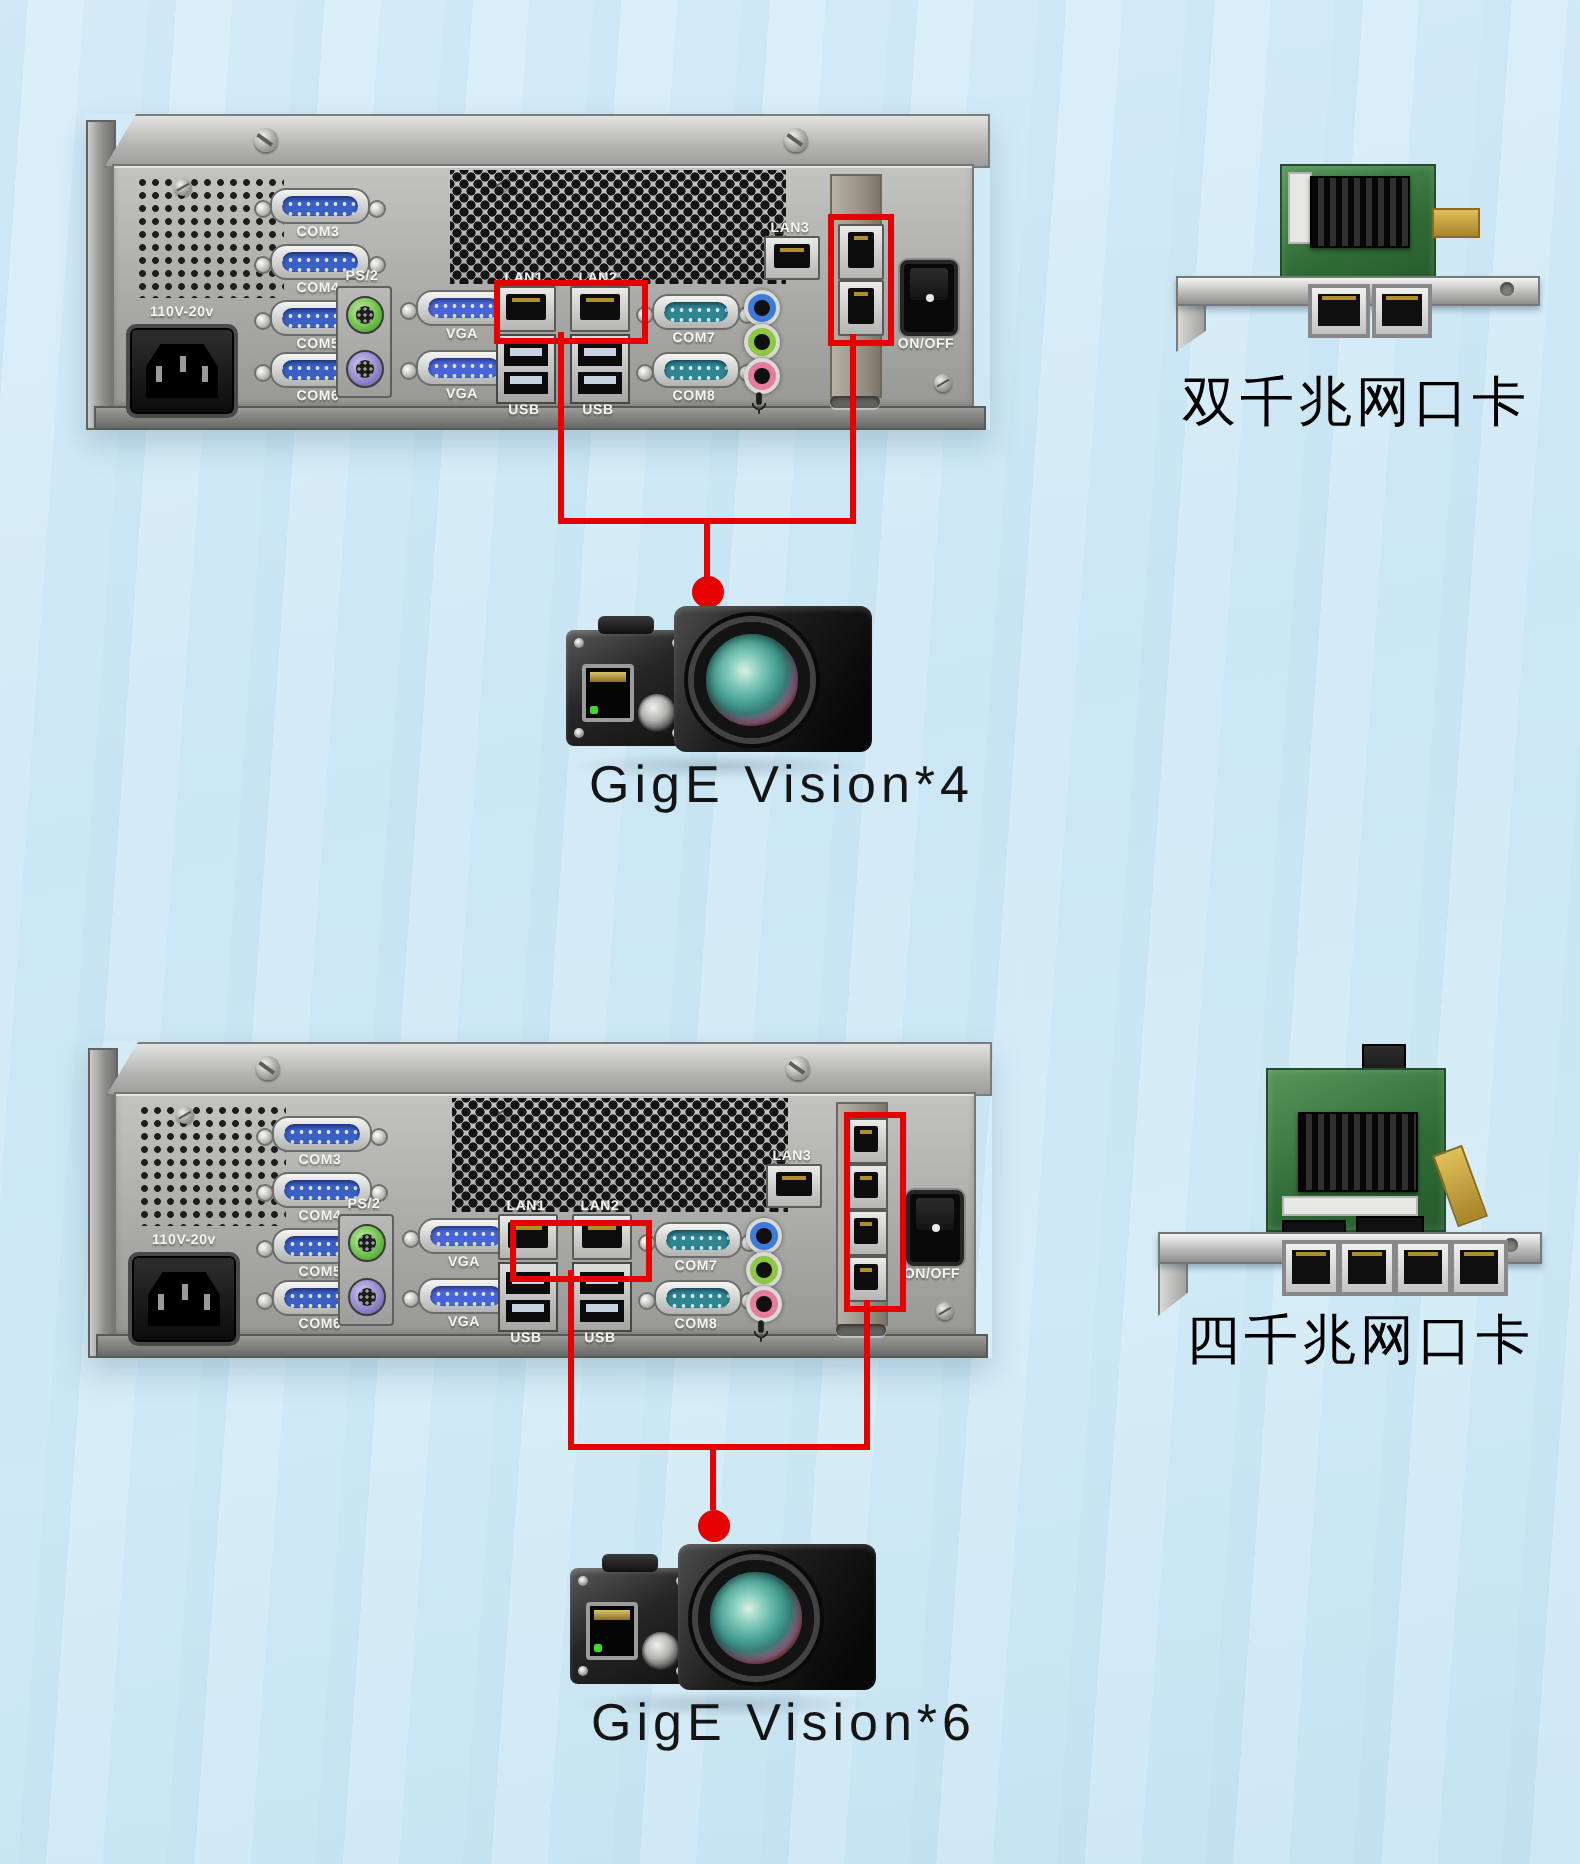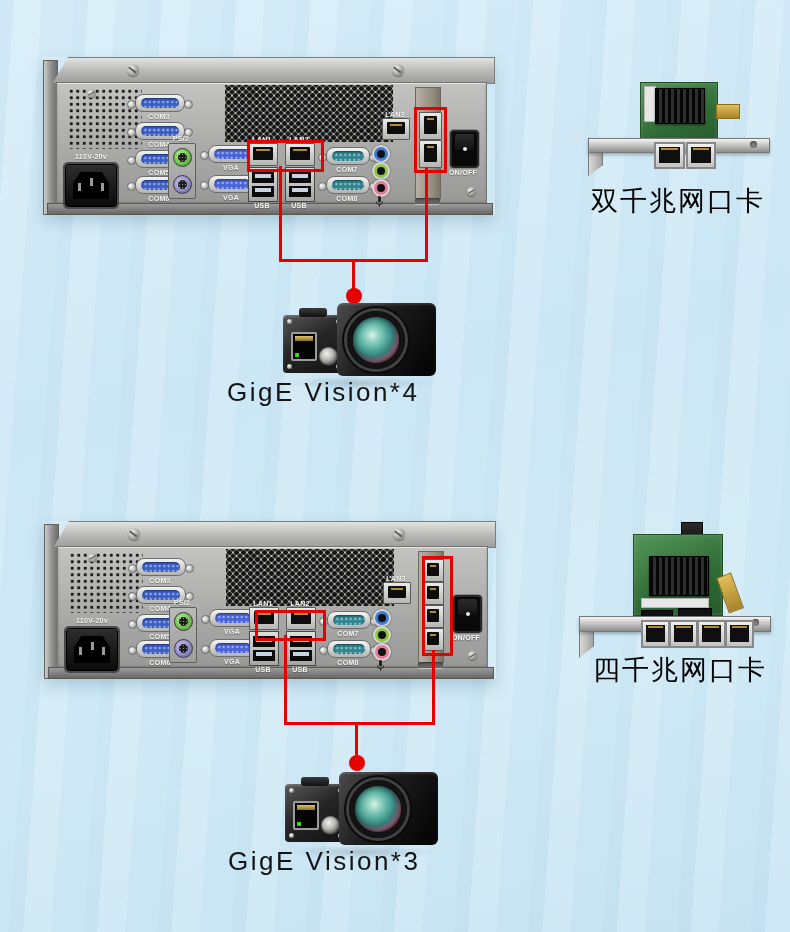--- a/index.html
+++ b/index.html
@@ -79,21 +79,21 @@
   .cam-rj45{position:absolute;left:8px;top:17px;width:22px;height:25px;background:#050505;border:2px solid #9c9c9a;border-radius:2px}
   .cam-rj45::before{content:"";position:absolute;left:2px;right:2px;top:2px;height:5px;background:linear-gradient(#dcc468,#8a7020)}
   .cam-rj45::after{content:"";position:absolute;left:2px;bottom:2px;width:4px;height:4px;background:#3fd92b;border-radius:1px}
   .cam-circ{position:absolute;right:7px;bottom:7px;width:19px;height:19px;border-radius:50%;background:radial-gradient(circle at 40% 35%,#f1f1ef,#b3b3b1 40%,#4b4b49 72%,#1e1e1c);box-shadow:inset 0 0 2px #000}
   .cam-cap{position:absolute;left:16px;top:-7px;width:28px;height:9px;background:linear-gradient(#3a3a3a,#101010);border-radius:3px}
   .cam-front{position:absolute;left:56px;top:0;width:99px;height:73px;border-radius:6px;background:linear-gradient(120deg,#4c4c4c,#1d1d1d 42%,#070707 88%);box-shadow:inset 0 2px 2px rgba(255,255,255,.12)}
   .cam-lens{position:absolute;left:10px;top:8px;width:46px;height:46px;border-radius:50%;border:6px solid #131313;box-shadow:0 0 0 3px #424242,0 0 0 5px #0a0a0a,inset 0 0 6px rgba(0,0,0,.65);
     background:radial-gradient(circle at 42% 40%,#daf1e5 0%,#7ec9b9 22%,#41998d 45%,#3a7a74 56%,#985e80 69%,#7a452e 77%,#141414 87%)}
 
   
-  .gige{position:absolute;width:260px;font-size:26px;letter-spacing:2.5px;color:#141414;text-align:left;white-space:nowrap}
+  .gige{position:absolute;width:260px;font-size:26px;letter-spacing:2.5px;color:#141414;text-align:right;white-space:nowrap}
   .cnlabel{position:absolute;width:240px;font-size:27px;letter-spacing:2px;color:#000;text-align:center;white-space:nowrap}
 
   
   .nic{position:absolute}
   .pcb{position:absolute;background:linear-gradient(155deg,#55965a,#2f6b35 60%,#275a2c);border:1px solid #214d27;box-shadow:inset 0 0 4px rgba(255,255,255,.18)}
   .hs{position:absolute;background:repeating-linear-gradient(90deg,#060606 0 3px,#2f2f2f 3px 6px);border:1px solid #000;box-shadow:0 1px 2px rgba(0,0,0,.5)}
   .sticker{position:absolute;background:#e7e7e5;border:1px solid #b5b5b3}
   .goldedge{position:absolute;background:linear-gradient(#e0c059,#a8832a);border:1px solid #8a6c1e}
   .chip{position:absolute;background:#111;border:1px solid #000}
   .bracket{position:absolute;background:linear-gradient(#f4f4f2,#bcbcba 55%,#8f8f8d);border:1px solid #77777a;box-shadow:0 2px 3px rgba(60,80,95,.4)}
@@ -361,21 +361,21 @@
       <i class="cs" style="left:4px;top:49px"></i>
       <i class="cs" style="left:53px;top:49px"></i>
       <div class="cam-cap"></div>
       <div class="cam-rj45"></div>
       <div class="cam-circ"></div>
     </div>
     <div class="cam-front">
       <div class="cam-lens"></div>
     </div>
   </div>
-  <div class="gige" style="left:228px;top:846px">GigE Vision*3</div>
+  <div class="gige" style="left:228px;top:846px">GigE Vision*6</div>
 
   <div class="nic" style="left:575px;top:518px;width:200px;height:142px">
     <div class="topconn" style="left:106px;top:4px;width:20px;height:22px"></div>
     <div class="pcb" style="left:58px;top:16px;width:88px;height:80px"></div>
     <div class="hs" style="left:74px;top:38px;width:58px;height:38px"></div>
     <div class="sticker" style="left:66px;top:80px;width:66px;height:8px"></div>
     <div class="chip" style="left:66px;top:92px;width:30px;height:13px"></div>
     <div class="chip" style="left:103px;top:90px;width:32px;height:13px"></div>
     <div class="goldedge" style="left:147px;top:56px;width:14px;height:36px;transform:rotate(-20deg)"></div>
     <div class="ltab" style="left:4px;top:98px;width:13px;height:40px"></div>

